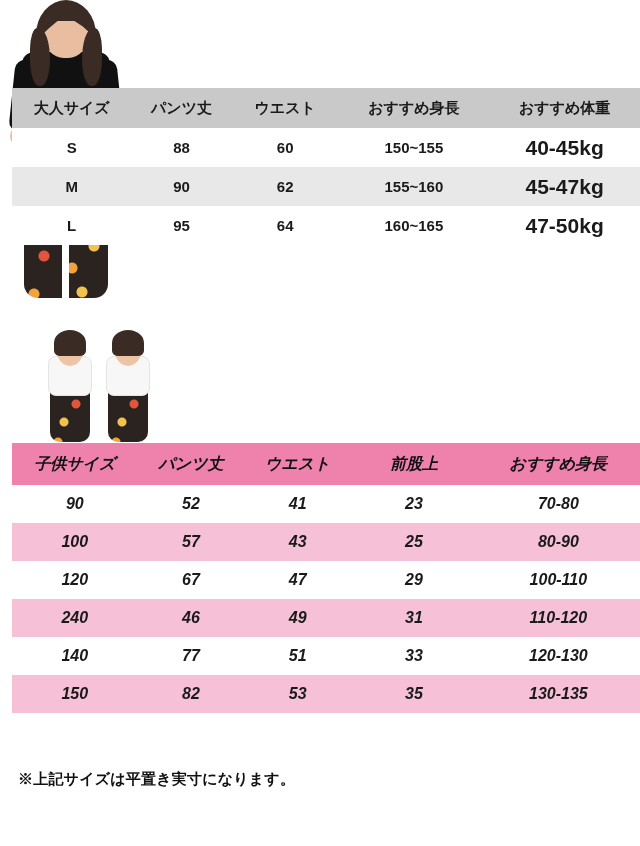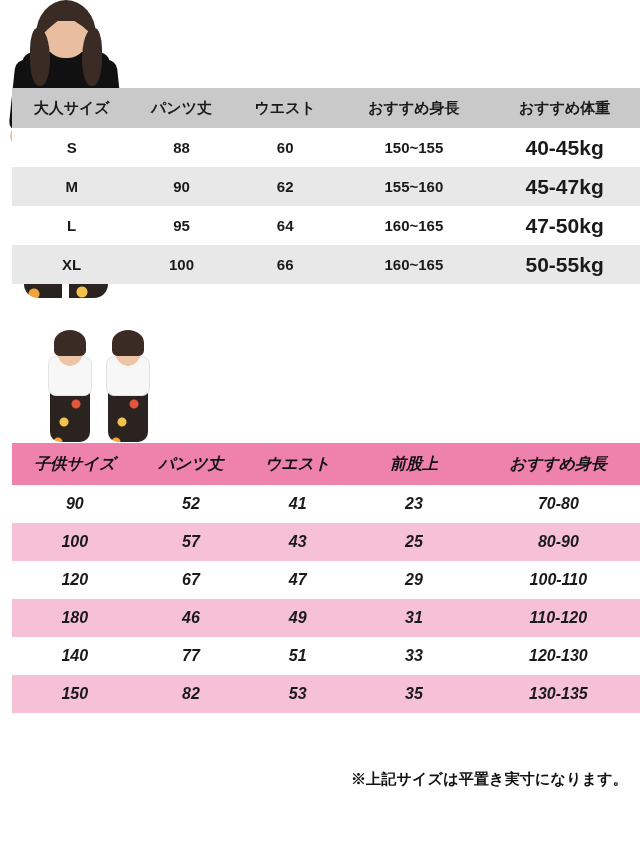--- a/index.html
+++ b/index.html
@@ -178,21 +178,20 @@
     left: 18px;
     top: 770px;
     width: 610px;
   }
   .notes p {
     margin: 0 0 8px 0;
     font-size: 15px;
     font-weight: bold;
     color: #111111;
     letter-spacing: 0.2px;
-    text-align: right;
   }
 </style>
 </head>
 <body>
 
 <div class="photo-adult">
   <div class="figure">
     <div class="adult-pants"></div>
     <div class="adult-leg-split"></div>
     <div class="adult-arm-l"></div>
@@ -240,27 +239,20 @@
         <td>155~160</td>
         <td class="weight">45-47kg</td>
       </tr>
       <tr>
         <td>L</td>
         <td>95</td>
         <td>64</td>
         <td>160~165</td>
         <td class="weight">47-50kg</td>
       </tr>
-      <tr>
-        <td>XL</td>
-        <td>100</td>
-        <td>66</td>
-        <td>160~165</td>
-        <td class="weight">50-55kg</td>
-      </tr>
     </tbody>
   </table>
 </div>
 
 <div class="photo-kids">
   <div class="kid" style="left:42px; top:0;">
     <div class="kid-pants" style="left:8px; top:50px;"></div>
     <div class="kid-shirt" style="left:6px; top:26px;"></div>
     <div class="kid-head" style="left:15px; top:6px;"></div>
     <div class="kid-hair" style="left:12px; top:0px;"></div>
@@ -307,21 +299,21 @@
         <td>80-90</td>
       </tr>
       <tr>
         <td>120</td>
         <td>67</td>
         <td>47</td>
         <td>29</td>
         <td>100-110</td>
       </tr>
       <tr>
-        <td>180</td>
+        <td>240</td>
         <td>46</td>
         <td>49</td>
         <td>31</td>
         <td>110-120</td>
       </tr>
       <tr>
         <td>140</td>
         <td>77</td>
         <td>51</td>
         <td>33</td>

